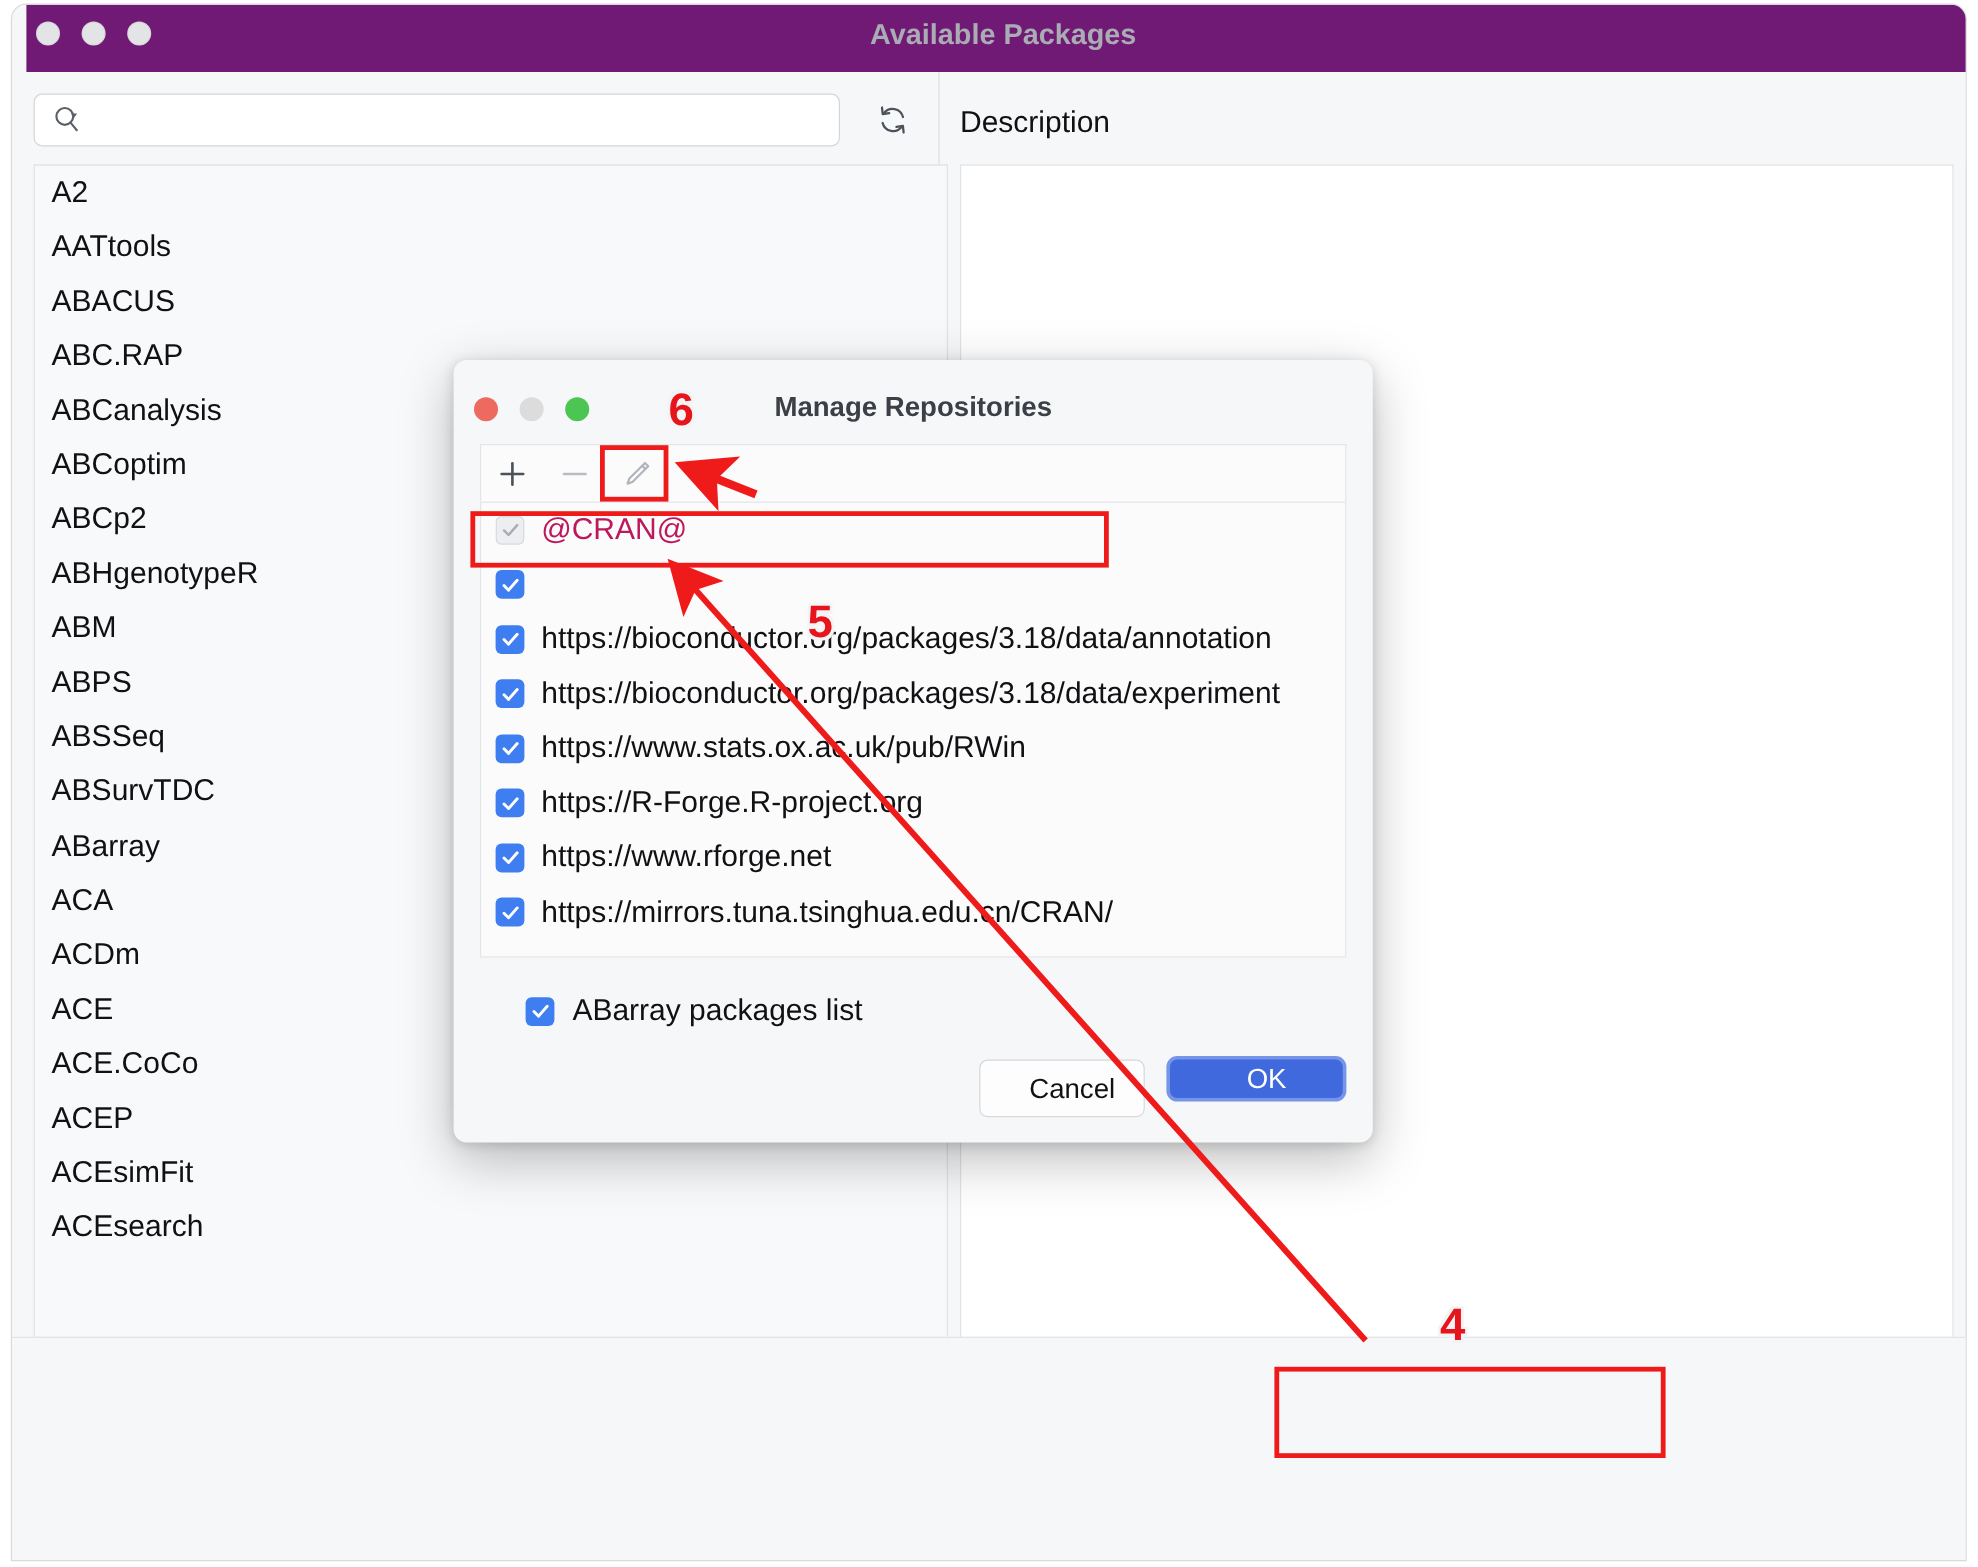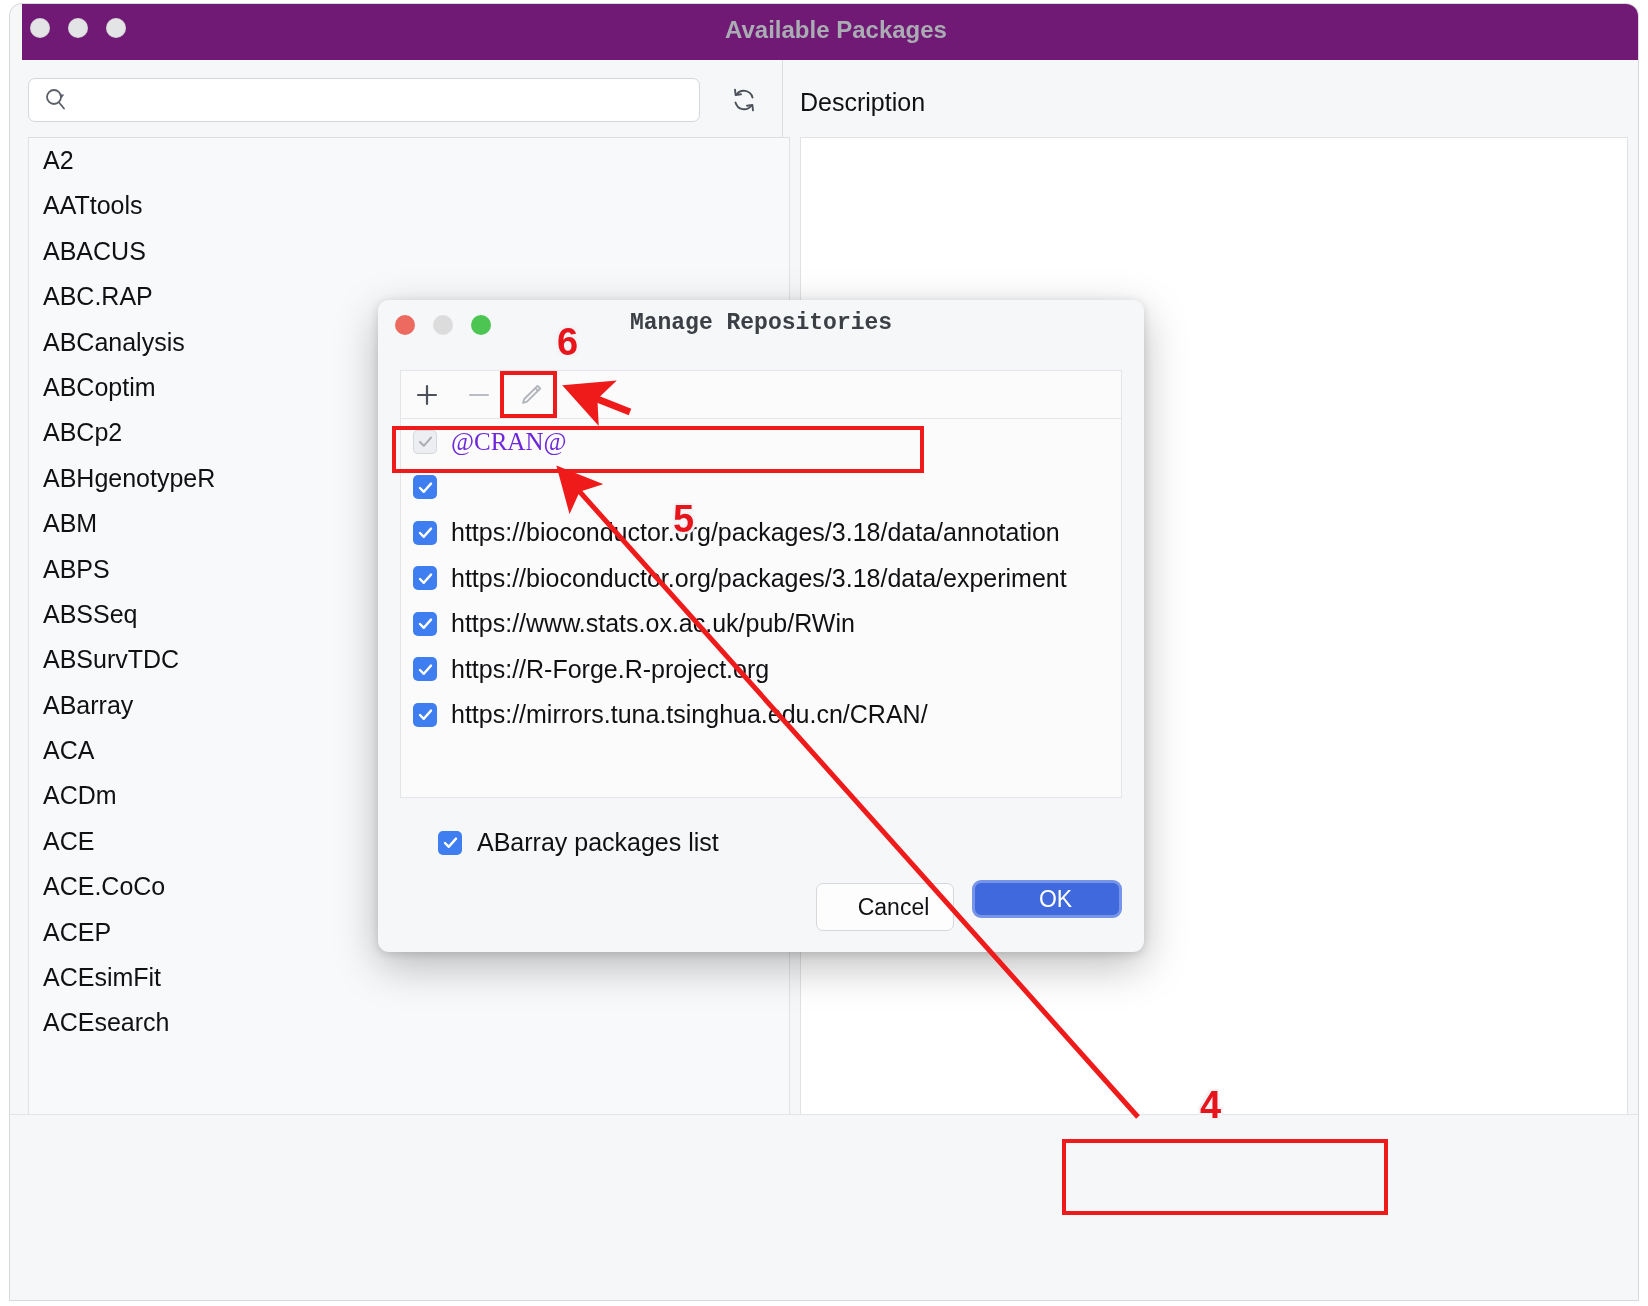--- a/index.html
+++ b/index.html
@@ -127,21 +127,21 @@
   #repo-dialog {
     position: absolute;
     left: 378px; top: 300px;
     width: 766px; height: 652px;
     background: #f6f7f9;
     border-radius: 11px;
     box-shadow: 0 14px 44px rgba(0,0,0,0.26), 0 2px 10px rgba(0,0,0,0.14);
     overflow: hidden;
   }
   #repo-titlebar {
-    position: absolute; left: 0; top: 0; width: 100%; height: 48px; font-family: Liberation Mono, monospace;
+    position: absolute; left: 0; top: 16px; width: 100%; height: 48px;
   }
   .repo-tl { position: absolute; top: 15px; width: 20px; height: 20px; border-radius: 50%; }
   #repo-tl-close { left: 17px; background: #ec6a5f; }
   #repo-tl-min   { left: 55px; background: #dcdcdd; }
   #repo-tl-max   { left: 93px; background: #4cc552; }
   #repo-title {
     position: absolute; left: 0; top: 10px; width: 100%;
     text-align: center; font-size: 23px; font-weight: bold; color: #3c4046;
   }
 
@@ -184,21 +184,21 @@
   }
   .cb.dim {
     background: #eceef1;
     box-shadow: inset 0 0 0 1px #d5d8dc;
   }
   .cb svg { display: block; }
   .repo-url {
     margin-left: 14px;
     font-size: 25px; color: #111114;
   }
-  .repo-url.dim { color: #6d28d9; font-family: Liberation Serif, serif; }
+  .repo-url.dim { color: #be185d; }
 
   #refresh-row {
     position: absolute; left: 60px; top: 528px;
     display: flex; align-items: center;
   }
   #refresh-label {
     margin-left: 15px; font-size: 25px; color: #111114;
   }
 
   .dlg-btn {
@@ -395,20 +395,28 @@
           </svg>
         </div>
         <div class="repo-url">https://R-Forge.R-project.org</div>
       </div>
       <div class="repo-row">
         <div class="cb">
           <svg width="17" height="17" viewBox="0 0 17 17">
             <polyline points="3,9 6.8,12.8 14,4.6" fill="none" stroke="#ffffff" stroke-width="2.4" stroke-linecap="round" stroke-linejoin="round"></polyline>
           </svg>
         </div>
+        <div class="repo-url">https://www.rforge.net</div>
+      </div>
+      <div class="repo-row">
+        <div class="cb">
+          <svg width="17" height="17" viewBox="0 0 17 17">
+            <polyline points="3,9 6.8,12.8 14,4.6" fill="none" stroke="#ffffff" stroke-width="2.4" stroke-linecap="round" stroke-linejoin="round"></polyline>
+          </svg>
+        </div>
         <div class="repo-url">https://mirrors.tuna.tsinghua.edu.cn/CRAN/</div>
       </div>
     </div>
 
   <div id="refresh-row">
     <div class="cb">
       <svg width="17" height="17" viewBox="0 0 17 17">
         <polyline points="3,9 6.8,12.8 14,4.6" fill="none" stroke="#ffffff" stroke-width="2.4" stroke-linecap="round" stroke-linejoin="round"></polyline>
       </svg>
     </div>

